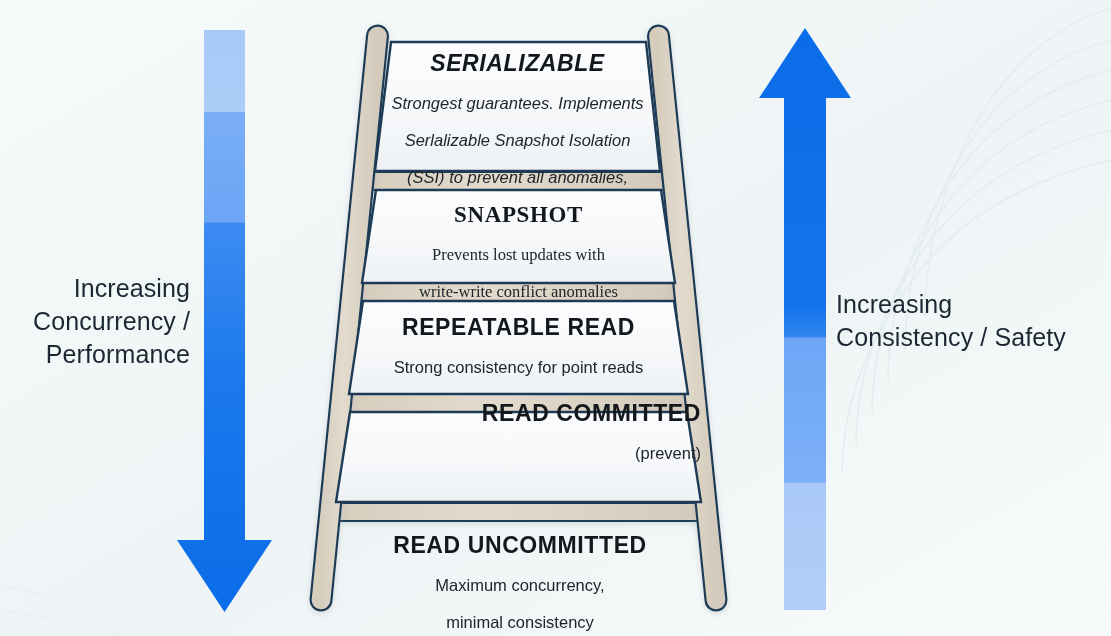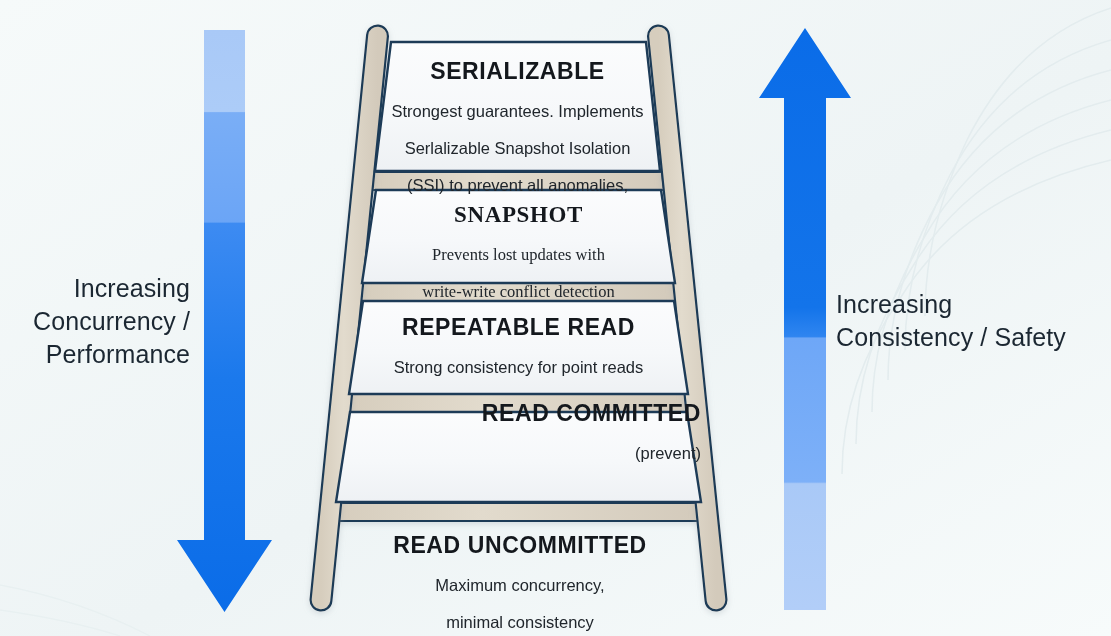--- a/index.html
+++ b/index.html
@@ -189,34 +189,34 @@
     </g>
 
     <g stroke="#1d3b57" stroke-width="2.4" fill="url(#stepFill)">
       <path d="M 391 42 L 646 42 L 660 171 L 375 171 Z"></path>
       <path d="M 376 190 L 661 190 L 675 283 L 362 283 Z"></path>
       <path d="M 363 301 L 674 301 L 688 394 L 349 394 Z"></path>
       <path d="M 350 412 L 687 412 L 701 502 L 336 502 Z"></path>
     </g>
   </svg>
 
-  <div class="rung-text" style="left:375px; width:285px; top:58px;">
+  <div class="rung-text" style="left:375px; width:285px; top:50px;font-style:italic;">
     <div class="rung-title">SERIALIZABLE</div>
     <div class="rung-desc">
       <div>Strongest guarantees. Implements</div>
       <div>Serlalizable Snapshot Isolation</div>
       <div>(SSI) to prevent all anomalies,</div>
     </div>
   </div>
 
   <div class="rung-text" style="left:362px; width:313px; top:202px;font-family:Liberation Serif, serif;">
     <div class="rung-title">SNAPSHOT</div>
     <div class="rung-desc">
       <div>Prevents lost updates with</div>
-      <div>write-write conflict detection</div>
+      <div>write-write conflict anomalies</div>
     </div>
   </div>
 
   <div class="rung-text" style="left:349px; width:339px; top:314px;">
     <div class="rung-title">REPEATABLE READ</div>
     <div class="rung-desc">
       <div>Strong consistency for point reads</div>
     </div>
   </div>
 

